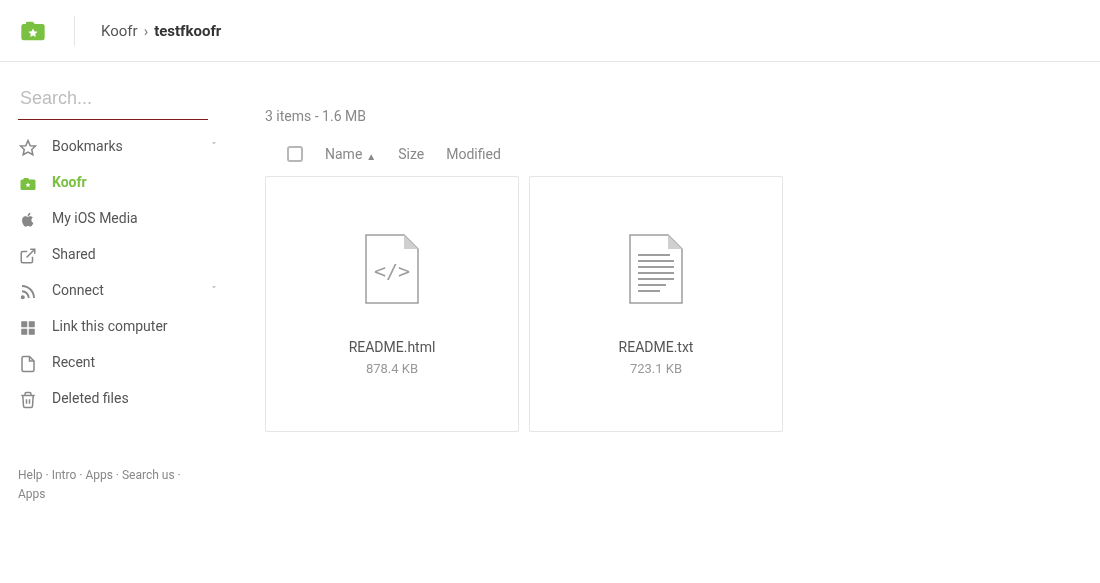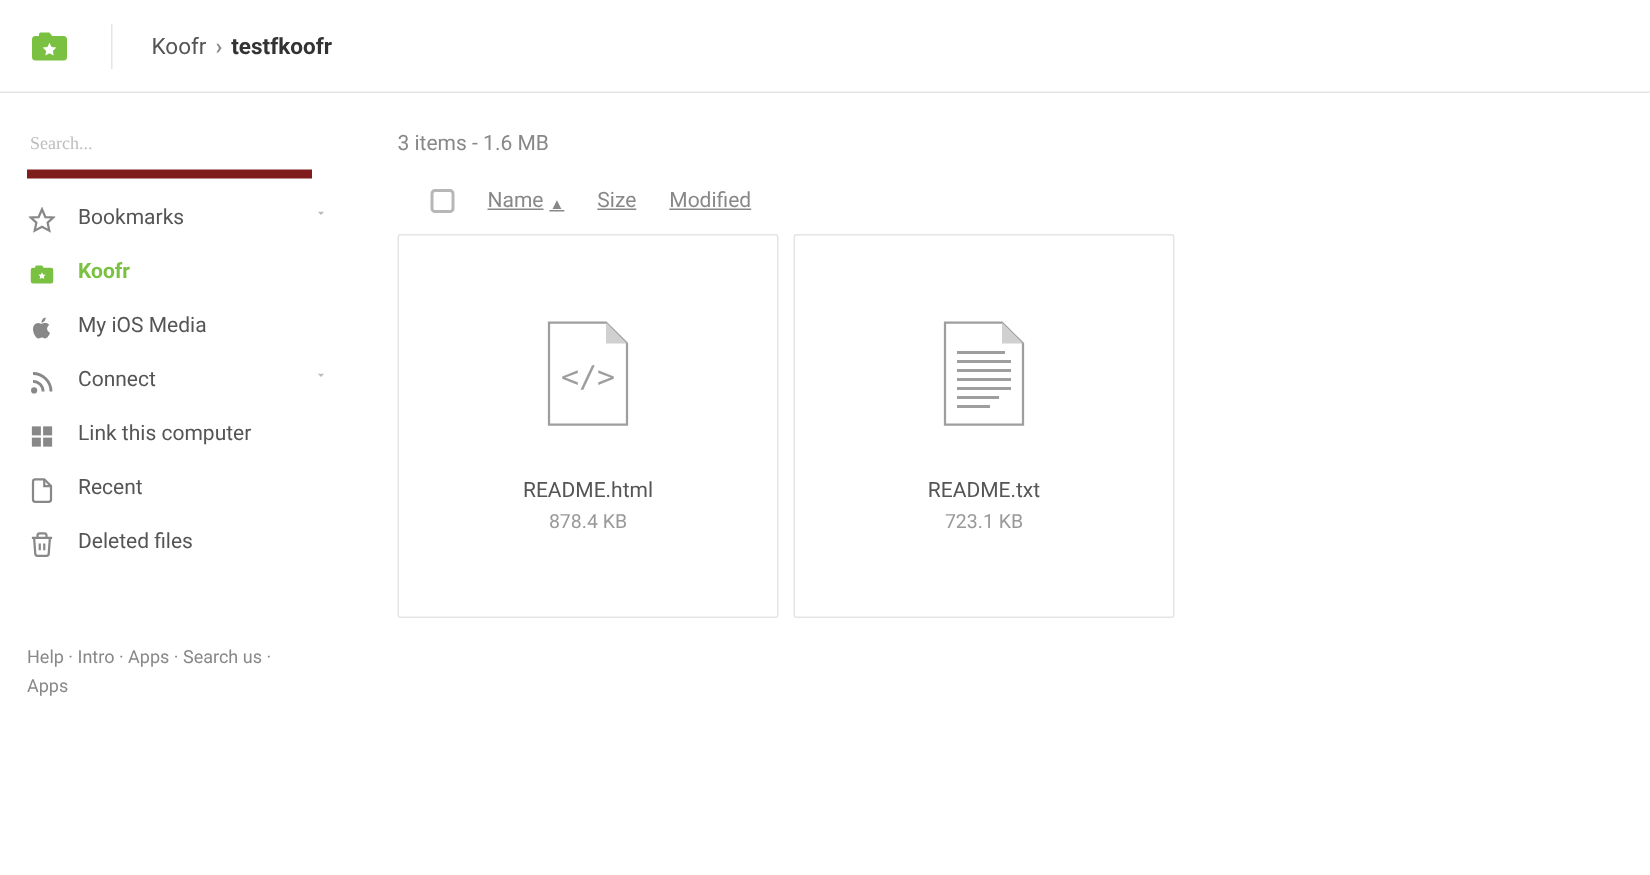--- a/index.html
+++ b/index.html
@@ -46,27 +46,26 @@
   }
   .sidebar {
     width: 225px;
     flex: 0 0 225px;
     display: flex;
     flex-direction: column;
   }
   .search {
     width: 190px;
     border: none;
-    border-bottom: 6px solid #7f1d1d;
+    border-bottom: 1px solid #7f1d1d;
     padding: 8px 0 10px 2px;
-    font-size: 12px;
+    font-size: 18px;
     outline: none;
     color: #333;
     margin-bottom: 18px;
-    font-family: Liberation Serif, serif;
   }
   .search::placeholder { color: #bdbdbd; }
   .nav { list-style: none; }
   .nav li {
     display: flex;
     align-items: flex-start;
     height: 36px;
     cursor: pointer;
     color: #555;
     position: relative;
@@ -89,37 +88,37 @@
   }
   .footer-links {
     margin-top: 40px;
     font-size: 12px;
     color: #888;
     line-height: 1.6;
     max-width: 190px;
   }
   .footer-links a { color: #888; text-decoration: none; cursor: pointer; }
   .main { flex: 1; padding-left: 22px; }
-  .status { color: #888; font-size: 14px; margin-top: 8px; margin-bottom: 22px; }
+  .status { color: #888; font-size: 14px; margin-top: 28px; margin-bottom: 22px; }
   .list-header {
     display: flex;
     align-items: center;
     color: #888;
     font-size: 14px;
     margin-bottom: 14px;
     padding-left: 22px;
     gap: 22px;
   }
   .checkbox {
     width: 16px;
     height: 16px;
     border: 2px solid #b7b7b7;
     border-radius: 3px;
   }
-  .sort-col { display: flex; align-items: flex-end; gap: 4px; cursor: pointer; text-decoration: underline; }
+  .sort-col { display: flex; align-items: flex-end; gap: 4px; cursor: pointer; }
   .files {
     display: flex;
     gap: 10px;
   }
   .file-card {
     width: 254px;
     height: 256px;
     border: 1px solid #e5e5e5;
     border-radius: 2px;
     display: flex;
@@ -187,20 +186,30 @@
         <li>
           <span class="icon">
             <svg width="18" height="18" viewBox="0 0 24 24" fill="currentColor">
               <path d="M16.5 12.3c0-2.3 1.9-3.4 2-3.5-1.1-1.6-2.8-1.8-3.4-1.8-1.4-.1-2.8.8-3.5.8s-1.8-.8-3-.8c-1.5 0-3 .9-3.8 2.3-1.6 2.8-.4 7 1.2 9.3.8 1.1 1.7 2.4 2.9 2.3 1.2 0 1.6-.8 3-.8s1.8.8 3 .7c1.3 0 2.1-1.1 2.9-2.3.9-1.3 1.3-2.6 1.3-2.6s-2.5-1-2.6-3.6zM14.3 5.3c.6-.8 1.1-1.9 1-3-1 0-2.1.7-2.8 1.5-.6.7-1.1 1.8-1 2.9 1.1.1 2.2-.6 2.8-1.4z"></path>
             </svg>
           </span>
           <span>My iOS Media</span>
         </li>
         <li>
           <span class="icon">
+            <svg width="18" height="18" viewBox="0 0 24 24" fill="none" stroke="currentColor" stroke-width="2">
+              <path d="M18 13v6a2 2 0 0 1-2 2H5a2 2 0 0 1-2-2V8a2 2 0 0 1 2-2h6"></path>
+              <polyline points="15 3 21 3 21 9"></polyline>
+              <line x1="10" y1="14" x2="21" y2="3"></line>
+            </svg>
+          </span>
+          <span>Shared</span>
+        </li>
+        <li>
+          <span class="icon">
             <svg width="18" height="18" viewBox="0 0 24 24" fill="none" stroke="currentColor" stroke-width="2.5">
               <path d="M4 11a9 9 0 0 1 9 9"></path>
               <path d="M4 4a16 16 0 0 1 16 16"></path>
               <circle cx="5" cy="19" r="1.5" fill="currentColor"></circle>
             </svg>
           </span>
           <span>Connect</span>
           <span class="chev">
             <svg width="10" height="10" viewBox="0 0 24 24" fill="currentColor">
               <path d="M7 10l5 5 5-5z"></path>

